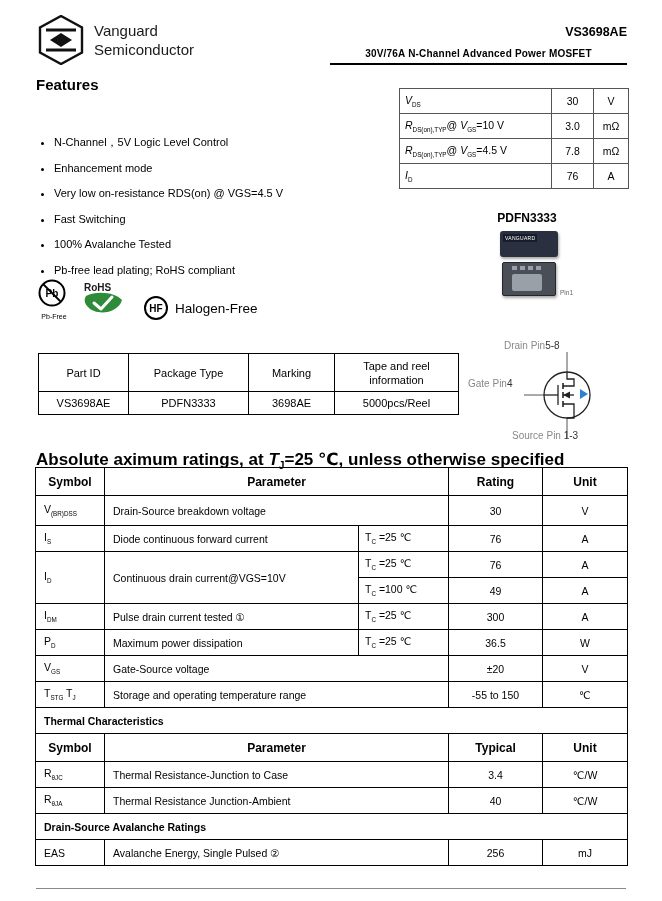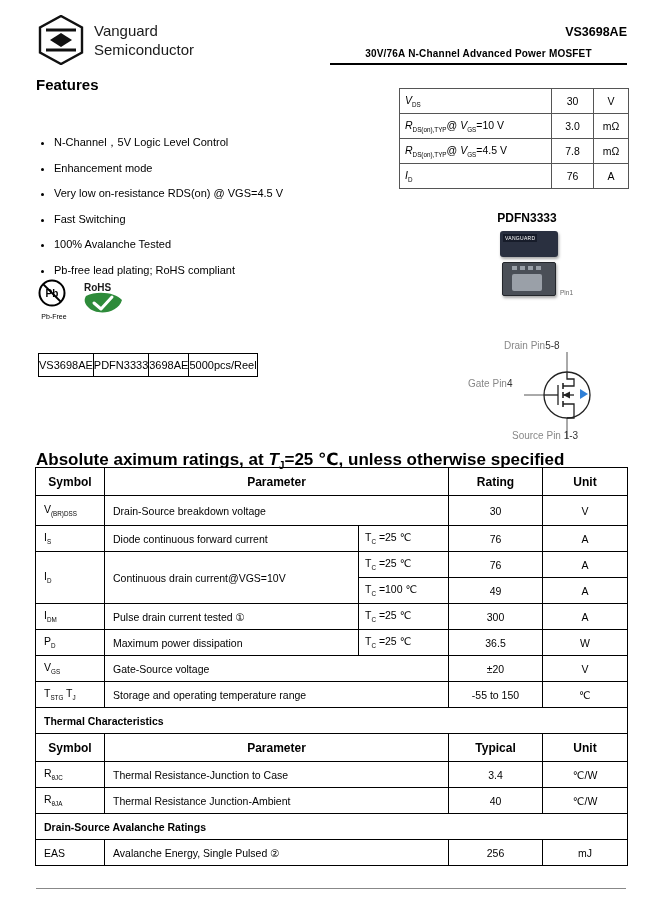--- a/index.html
+++ b/index.html
@@ -158,24 +158,34 @@
         <text x="16" y="18" text-anchor="middle" font-size="10" font-weight="bold">Pb</text>
         <line x1="7" y1="5" x2="25" y2="23" stroke="#000" stroke-width="1.8"></line>
       </svg>
       <div class="pb-label">Pb-Free</div>
     </div>
     <svg class="badge-rohs" width="48" height="40" viewBox="0 0 48 40">
       <text x="4" y="11" font-size="10" font-weight="bold" fill="#1a1a1a">RoHS</text>
       <path d="M6,16 C18,10 36,13 42,20 C38,34 16,36 8,27 C4,23 4,19 6,16 Z" fill="#2e8b3a"></path>
       <path d="M14,23 L21,29 L32,17" fill="none" stroke="#fff" stroke-width="3" stroke-linecap="round" stroke-linejoin="round"></path>
     </svg>
+    <div class="badge-hf">
+      <span class="hf-circle">HF</span>
+      <span class="hf-label">Halogen-Free</span>
+    </div>
   </div>
 
   <table class="abs part-table">
     <tbody>
+        <tr>
+      <th class="pt-c1">Part ID</th>
+      <th class="pt-c2">Package Type</th>
+      <th class="pt-c3">Marking</th>
+      <th class="pt-c4">Tape and reel information</th>
+    </tr>
     <tr>
       <td>VS3698AE</td>
       <td>PDFN3333</td>
       <td>3698AE</td>
       <td>5000pcs/Reel</td>
     </tr>
   </tbody>
     </table>
 
   <div class="abs pin-diagram">

